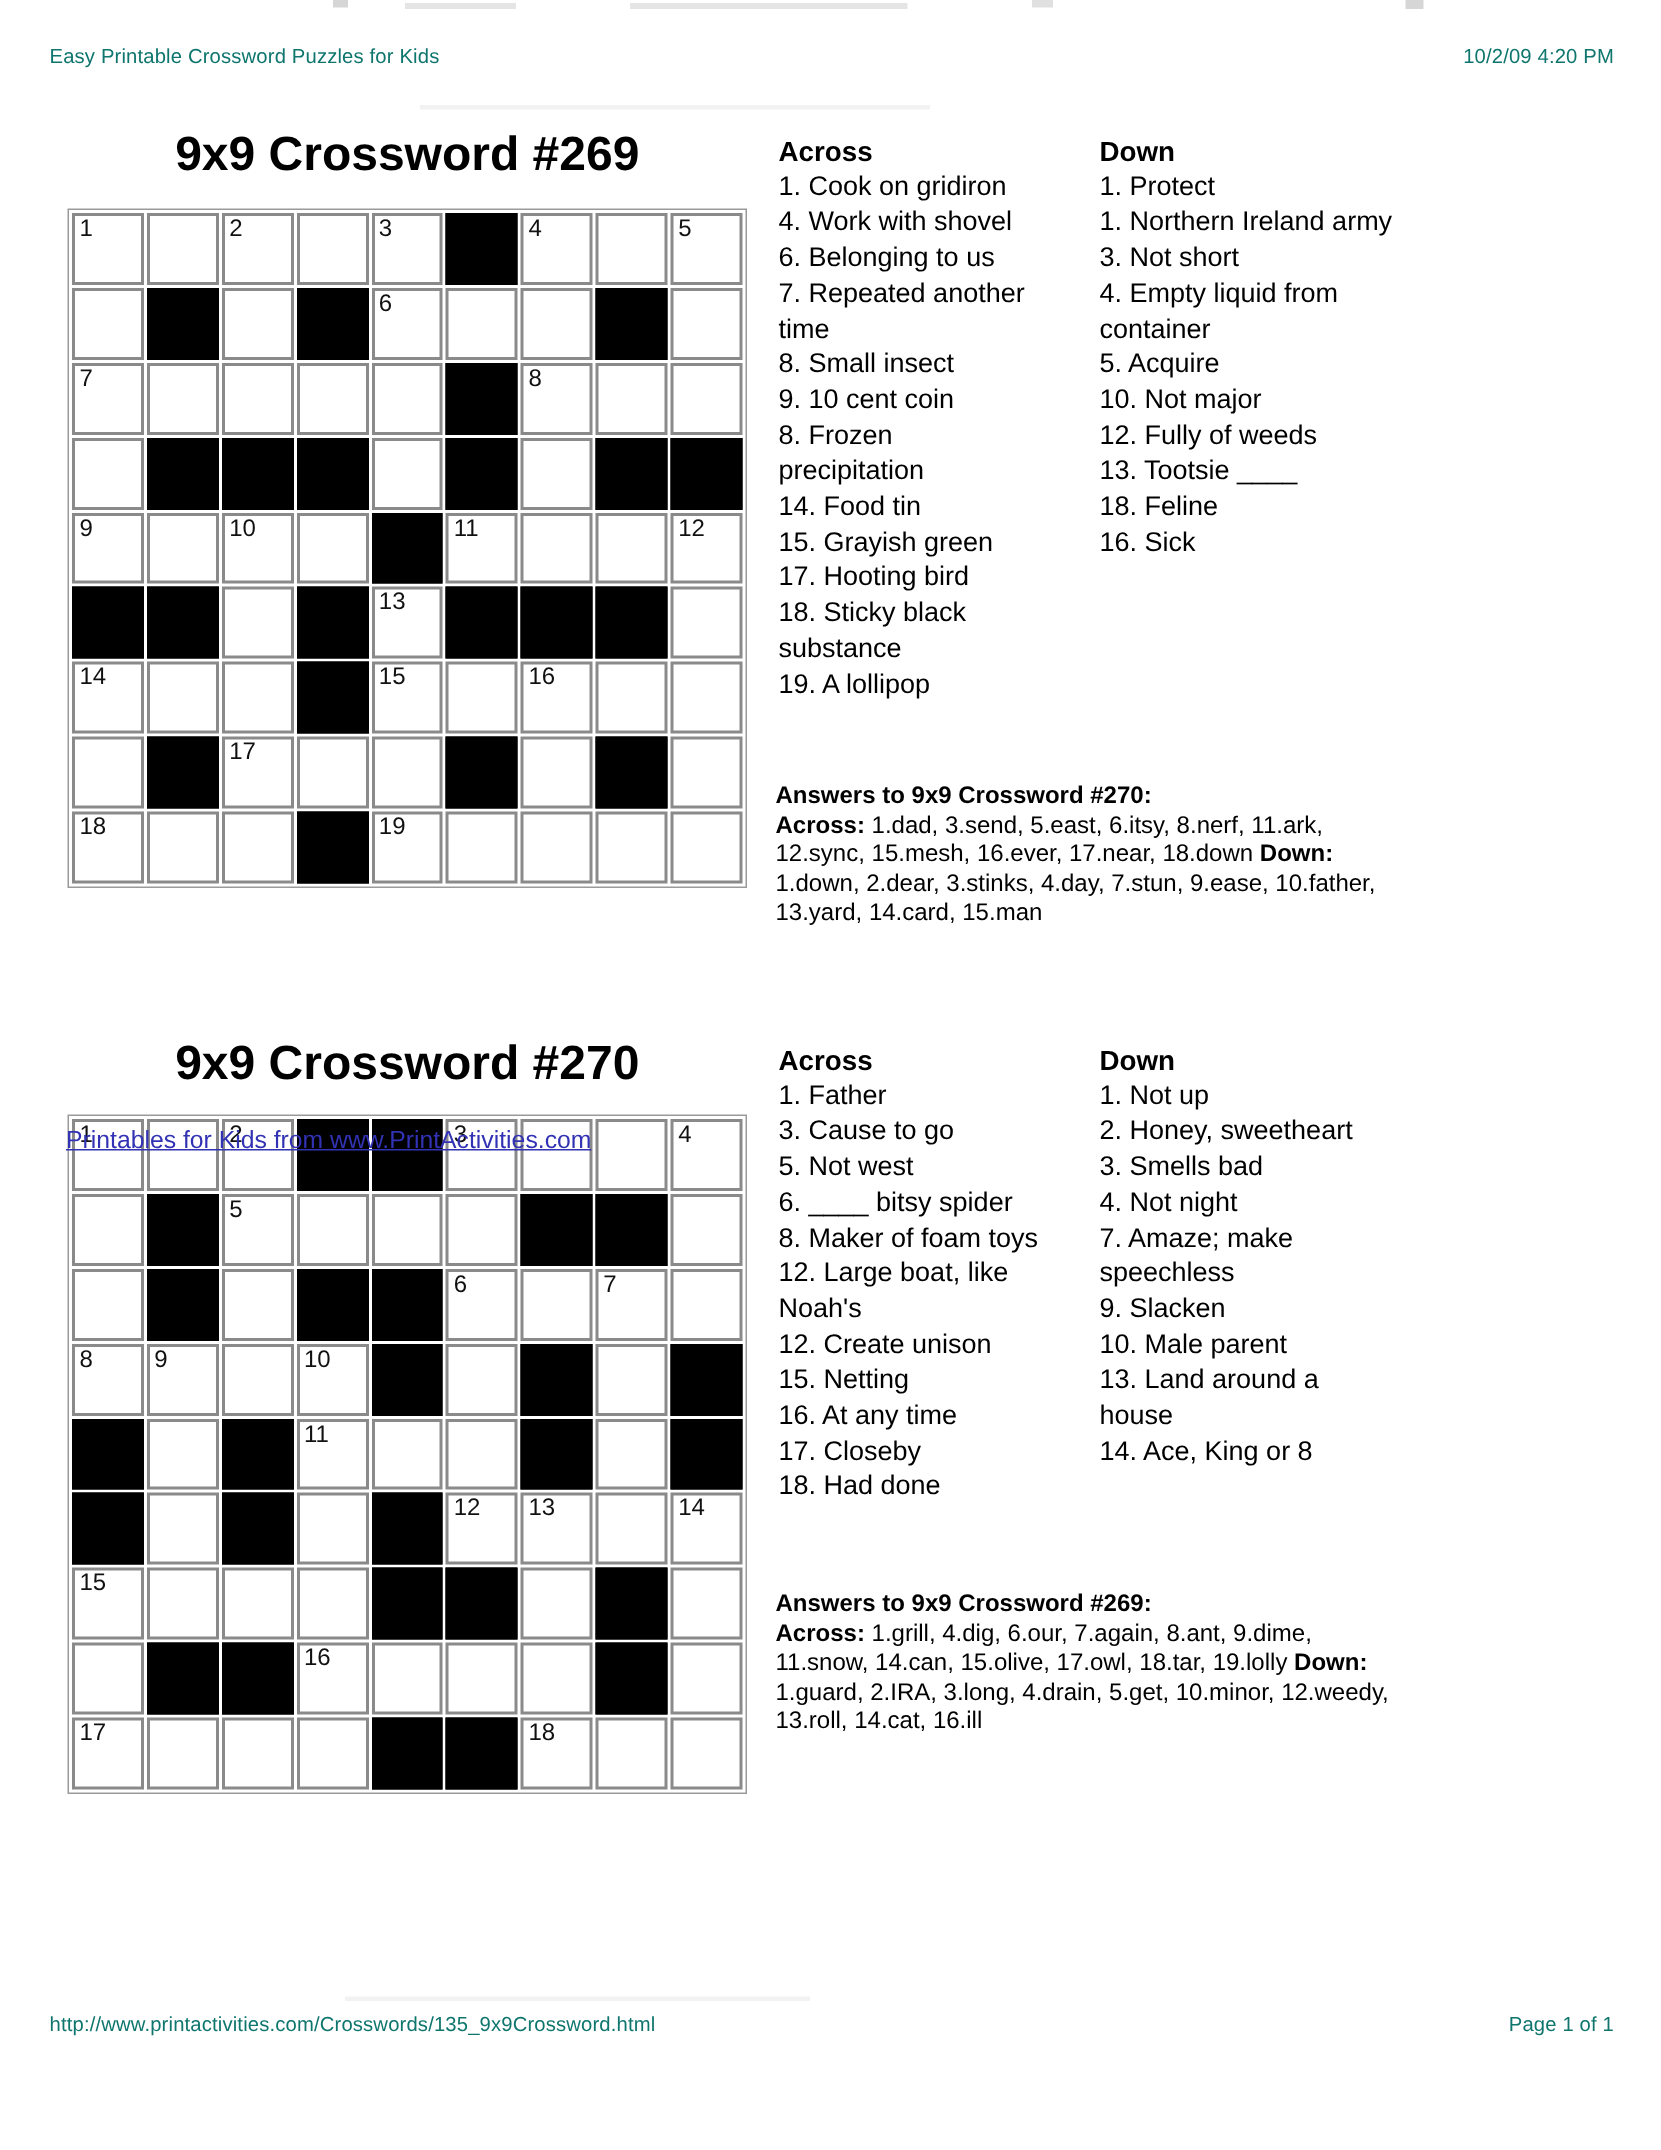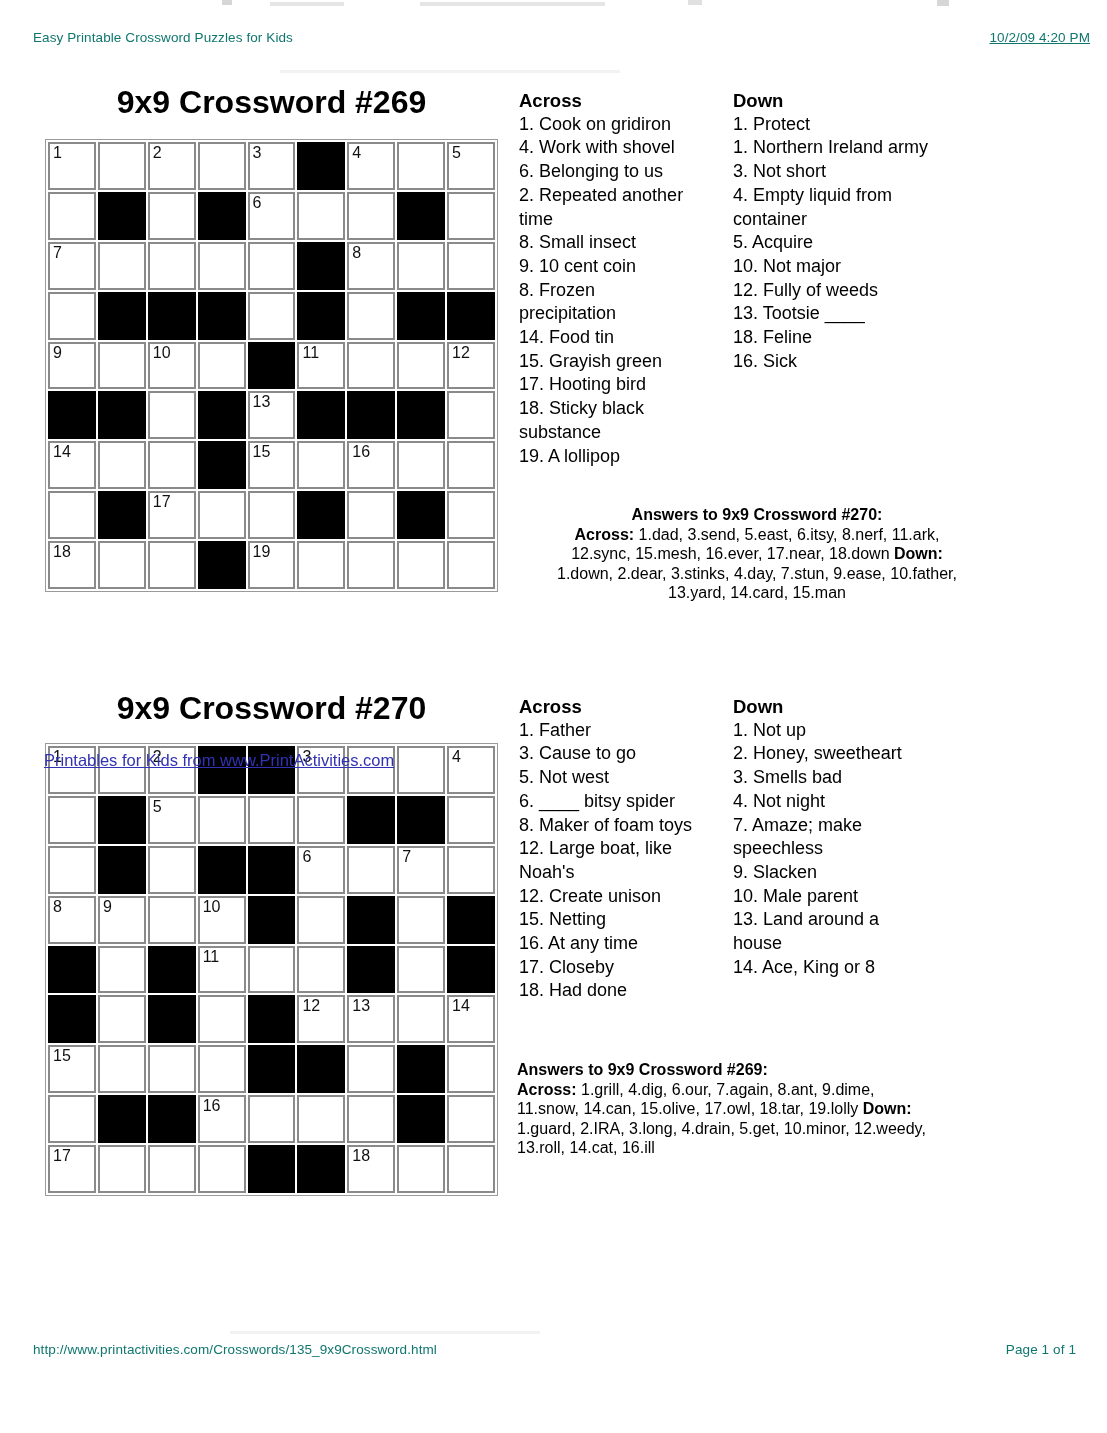--- a/index.html
+++ b/index.html
@@ -3,21 +3,21 @@
 <meta charset="utf-8">
 <style>
   html,body{margin:0;padding:0;}
   body{
     width:1107px;height:1433px;position:relative;background:#ffffff;
     font-family:"Liberation Sans", sans-serif;color:#000;overflow:hidden;
   }
   
   .meta{position:absolute;font-size:13.5px;color:#0f766e;letter-spacing:0.1px;}
   .hdr-left{left:33px;top:30px;}
-  .hdr-right{right:17px;top:30px;text-decoration:underline;}
+  .hdr-right{right:31px;top:30px;}
   .ftr-left{left:33px;top:1342px;}
   .ftr-right{right:31px;top:1342px;}
 
   
   .ptitle{position:absolute;left:45px;width:453px;text-align:center;
     font-size:32px;font-weight:bold;white-space:nowrap;}
   .t1{top:84px;}
   .t2{top:690px;}
 
   
@@ -34,21 +34,21 @@
   .clues{position:absolute;font-size:18px;line-height:23.7px;width:300px;}
   .c1a{left:519px;top:89px;}
   .c1d{left:733px;top:89px;}
   .c2a{left:519px;top:695px;}
   .c2d{left:733px;top:695px;}
   .clues .chdr{font-weight:bold;font-size:18.5px;}
   .clue{white-space:pre-line;}
 
   
   .answers{position:absolute;left:517px;width:480px;font-size:16px;line-height:19.5px;}
-  .ans1{top:505px;text-align:center;}
+  .ans1{top:521px;}
   .ans2{top:1060px;}
   .ansline{white-space:nowrap;}
 
   
   .wm-link{position:absolute;left:44px;top:751px;font-size:16.5px;
     color:#3232b4;text-decoration:underline;white-space:nowrap;z-index:5;cursor:pointer;}
 
   
   .art{position:absolute;background:#000;}
   .art.a1{left:222px;top:0;width:10px;height:5px;opacity:0.16;}
@@ -193,21 +193,21 @@
     <div class="cell"></div>
     <div class="cell"></div>
     <div class="cell"></div>
     <div class="cell"></div>
   </div>
 <div class="clues c1a">
     <div class="chdr">Across</div>
     <div class="clue">1. Cook on gridiron</div>
     <div class="clue">4. Work with shovel</div>
     <div class="clue">6. Belonging to us</div>
-    <div class="clue">2. Repeated another
+    <div class="clue">7. Repeated another
 time</div>
     <div class="clue">8. Small insect</div>
     <div class="clue">9. 10 cent coin</div>
     <div class="clue">8. Frozen
 precipitation</div>
     <div class="clue">14. Food tin</div>
     <div class="clue">15. Grayish green</div>
     <div class="clue">17. Hooting bird</div>
     <div class="clue">18. Sticky black
 substance</div>

